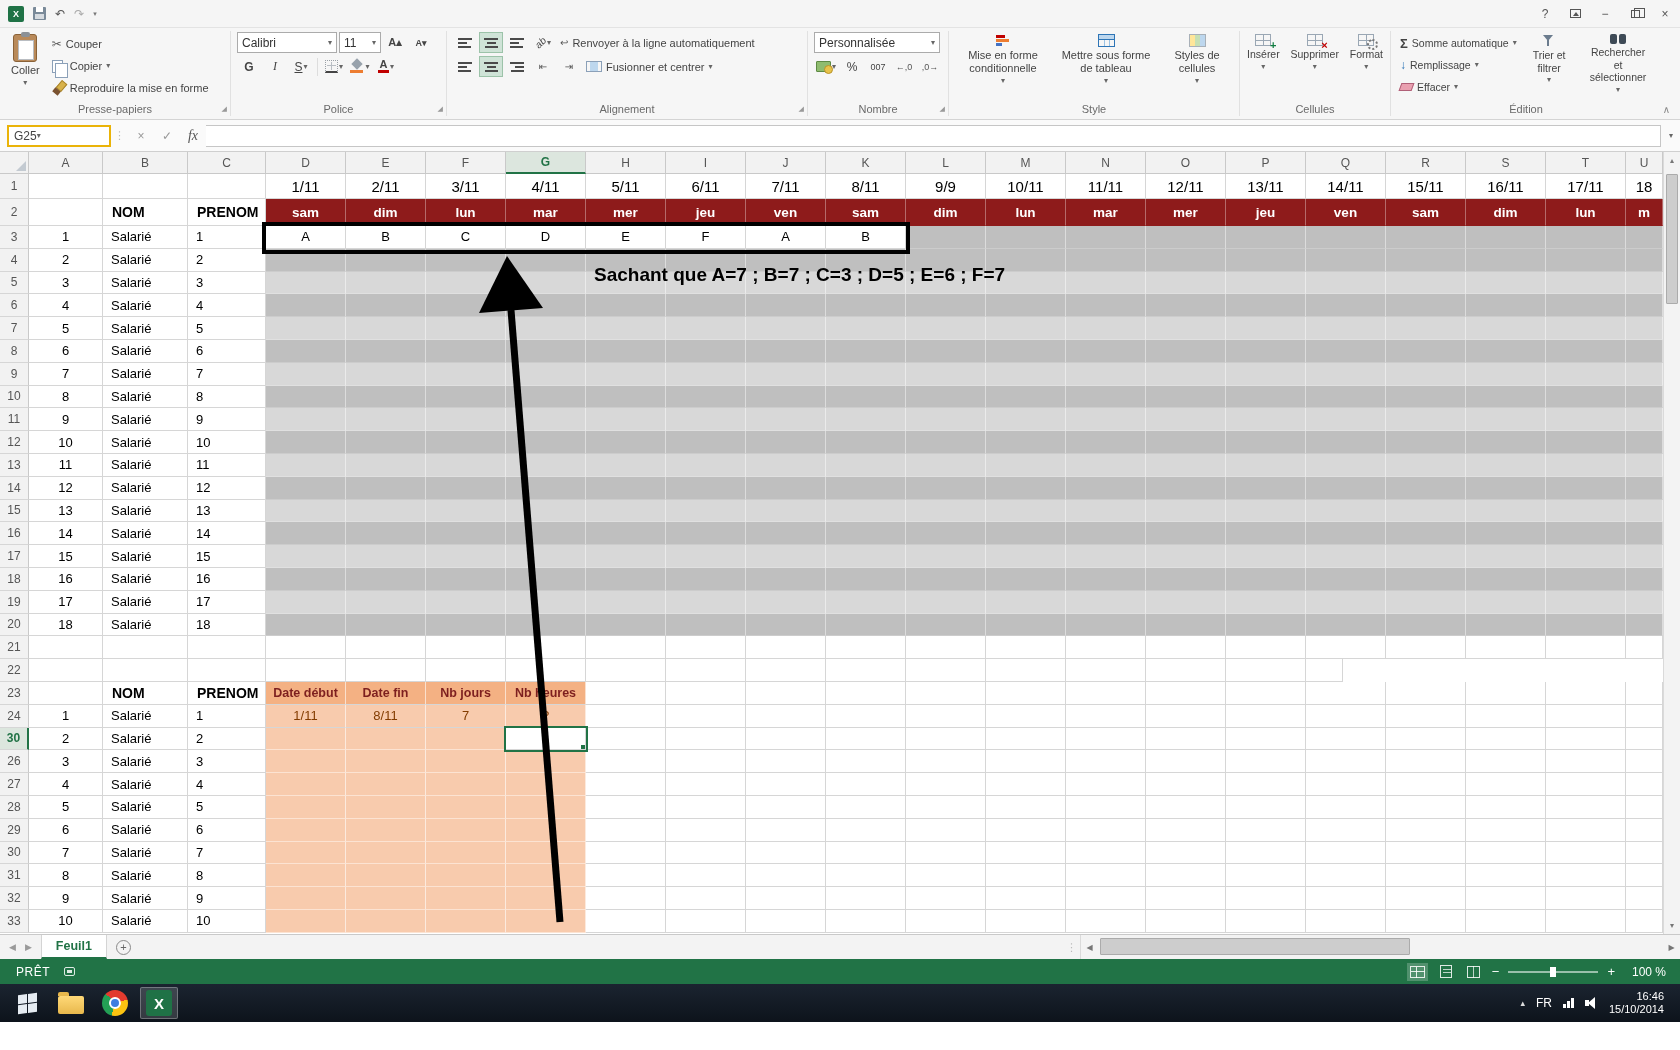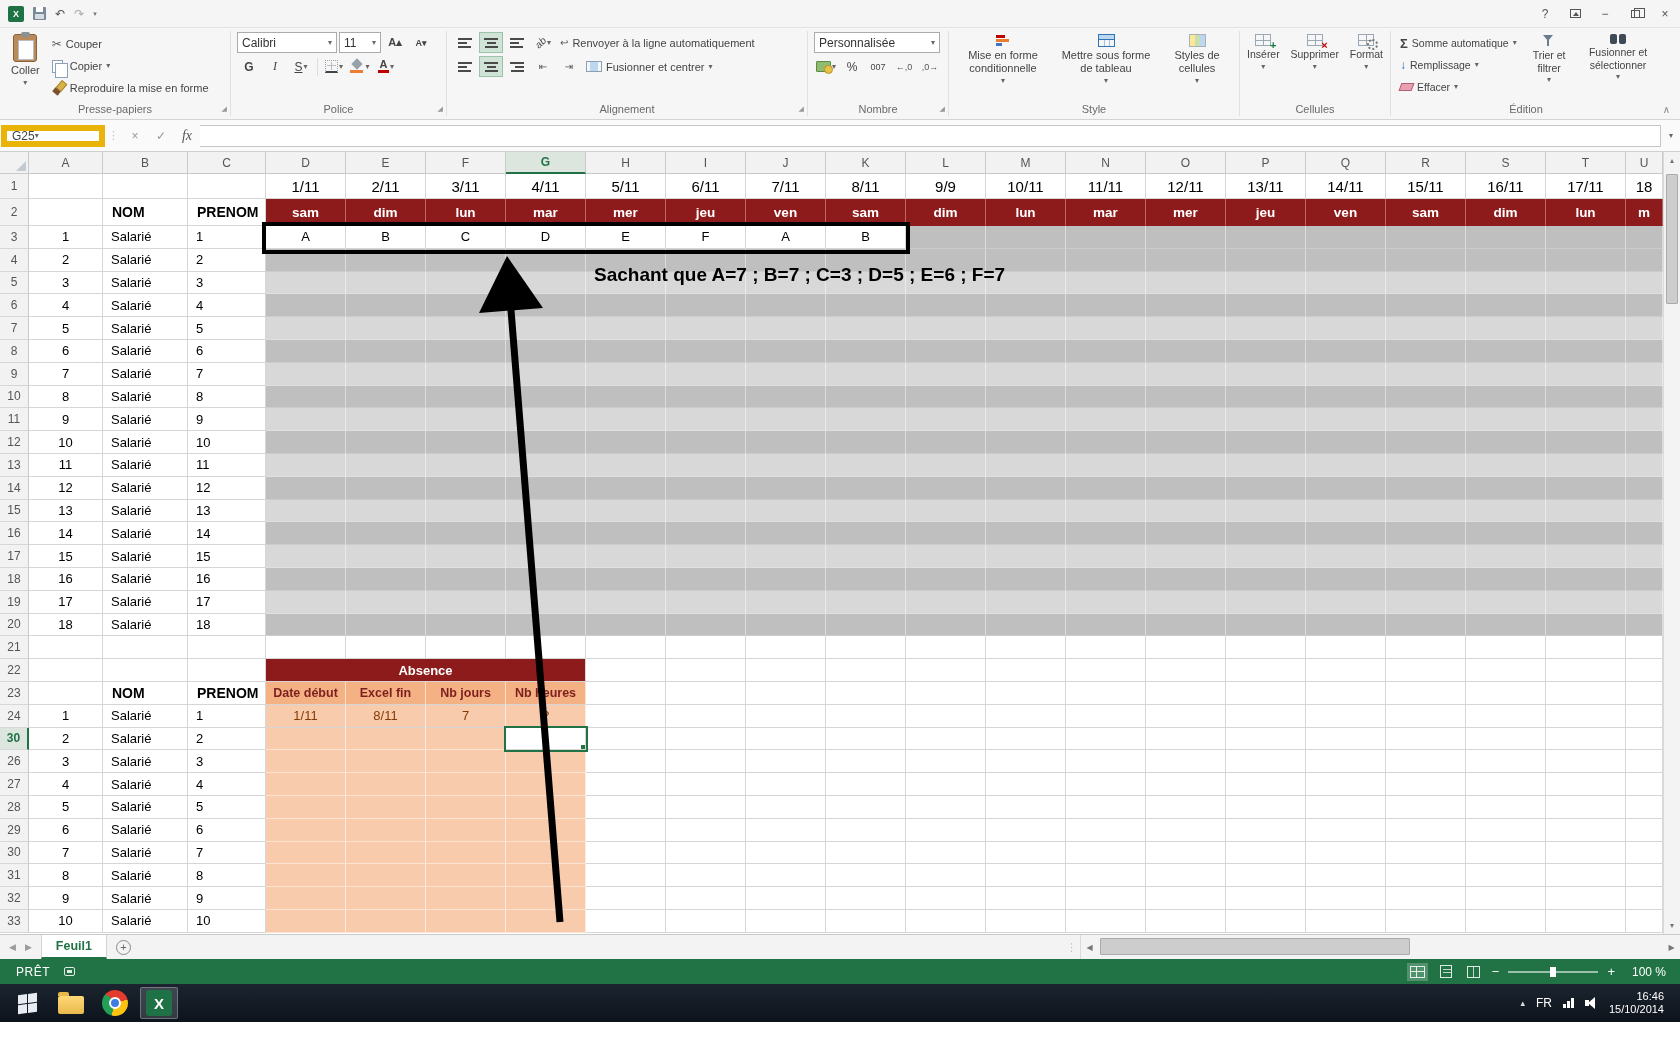--- a/index.html
+++ b/index.html
@@ -89,21 +89,21 @@
 .ic-sort{position:relative;width:14px;height:13px}
 .ic-sort::before{content:'';position:absolute;left:1px;top:1px;border-left:5px solid transparent;border-right:5px solid transparent;border-top:6px solid #6B7C8E}
 .ic-sort::after{content:'';position:absolute;left:5px;top:6px;width:2px;height:6px;background:#6B7C8E}
 .ic-find{position:relative;width:16px;height:10px}
 .ic-find::before{content:'';position:absolute;left:0;top:0;width:7px;height:10px;background:#3E4A56;border-radius:2px}
 .ic-find::after{content:'';position:absolute;right:0;top:0;width:7px;height:10px;background:#3E4A56;border-radius:2px}
 .collapse-ribbon{position:absolute;right:10px;bottom:4px;font-size:10px;color:#888}
 
 
 .formulabar{height:32px;background:#FAFAFA;border-bottom:1px solid #CFCFCF;display:flex;align-items:center;padding:4px 1px}
-.namebox{width:104px;height:22px;background:#fff;border:6px solid #eab308;display:flex;align-items:center;padding:0 5px;font-size:12px;color:#444;margin-left:0}
+.namebox{width:104px;height:22px;background:#fff;border:2px solid #eab308;display:flex;align-items:center;padding:0 5px;font-size:12px;color:#444;margin-left:6px}
 .fb-ic{width:26px;text-align:center;font-size:12px;color:#999}
 .fb-fx{font-family:"Liberation Serif",serif;font-style:italic;font-size:14px;color:#555}
 .finput{flex:1;height:22px;background:#fff;border:1px solid #C6C6C6;border-left:none;margin-right:2px;padding:0 6px;font-size:12px;display:flex;align-items:center}
 .fdots{color:#BBB;font-size:11px;padding:0 3px}
 
 
 .sheet{position:relative;height:782px;background:#fff;overflow:hidden}
 .colhead{display:flex;height:22px;width:1663px}
 .corner{width:29px;flex-shrink:0;background:#F2F2F2;border-right:1px solid #C9C9C9;border-bottom:1px solid #C9C9C9;position:relative}
 .corner::after{content:'';position:absolute;right:2px;bottom:2px;border-left:10px solid transparent;border-bottom:10px solid #C3CAD1}
@@ -428,21 +428,21 @@
               <span class="dd">▾</span>
             </div>
         </div>
         <div class="bb" style="width:62px;font-size:10.5px">
             <span class="ic-sort"></span>
             <span class="lbl2">Trier et filtrer</span>
             <span class="dd">▾</span>
           </div>
         <div class="bb" style="width:82px;font-size:10.5px">
             <span class="ic-find"></span>
-            <span class="lbl2">Fusionner et sélectionner</span>
+            <span class="lbl2">Rechercher et sélectionner</span>
             <span class="dd">▾</span>
           </div>
       </div>
       <div class="rg-label"><span>Édition</span></div>
     </div>
 
     <span class="collapse-ribbon">∧</span>
   </div>
 
   <div class="formulabar">
@@ -988,21 +988,20 @@
           <div class="gc" style="width: 80px;"></div>
           <div class="gc" style="width: 80px;"></div>
           <div class="gc" style="width: 80px;"></div>
           <div class="gc" style="width: 37px;"></div>
         </div>
         <div class="grow" style="height: 22.8px;">
           <div class="rhd">22</div>
           <div class="gc" style="width: 74px;"></div>
           <div class="gc" style="width: 85px;"></div>
           <div class="gc" style="width: 78px;"></div>
-          <div class="gc abst" style="width: 320px;">Absence</div>
           <div class="gc" style="width: 80px;"></div>
           <div class="gc" style="width: 80px;"></div>
           <div class="gc" style="width: 80px;"></div>
           <div class="gc" style="width: 80px;"></div>
           <div class="gc" style="width: 80px;"></div>
           <div class="gc" style="width: 80px;"></div>
           <div class="gc" style="width: 80px;"></div>
           <div class="gc" style="width: 80px;"></div>
           <div class="gc" style="width: 80px;"></div>
           <div class="gc" style="width: 80px;"></div>
@@ -1010,21 +1009,21 @@
           <div class="gc" style="width: 80px;"></div>
           <div class="gc" style="width: 80px;"></div>
           <div class="gc" style="width: 37px;"></div>
         </div>
         <div class="grow" style="height: 22.8px;">
           <div class="rhd">23</div>
           <div class="gc" style="width: 74px;"></div>
           <div class="gc bh" style="width: 85px;">NOM</div>
           <div class="gc bh" style="width: 78px;">PRENOM</div>
           <div class="gc abh" style="width: 80px;">Date début</div>
-          <div class="gc abh" style="width: 80px;">Excel fin</div>
+          <div class="gc abh" style="width: 80px;">Date fin</div>
           <div class="gc abh" style="width: 80px;">Nb jours</div>
           <div class="gc abh" style="width: 80px;">Nb heures</div>
           <div class="gc" style="width: 80px;"></div>
           <div class="gc" style="width: 80px;"></div>
           <div class="gc" style="width: 80px;"></div>
           <div class="gc" style="width: 80px;"></div>
           <div class="gc" style="width: 80px;"></div>
           <div class="gc" style="width: 80px;"></div>
           <div class="gc" style="width: 80px;"></div>
           <div class="gc" style="width: 80px;"></div>

